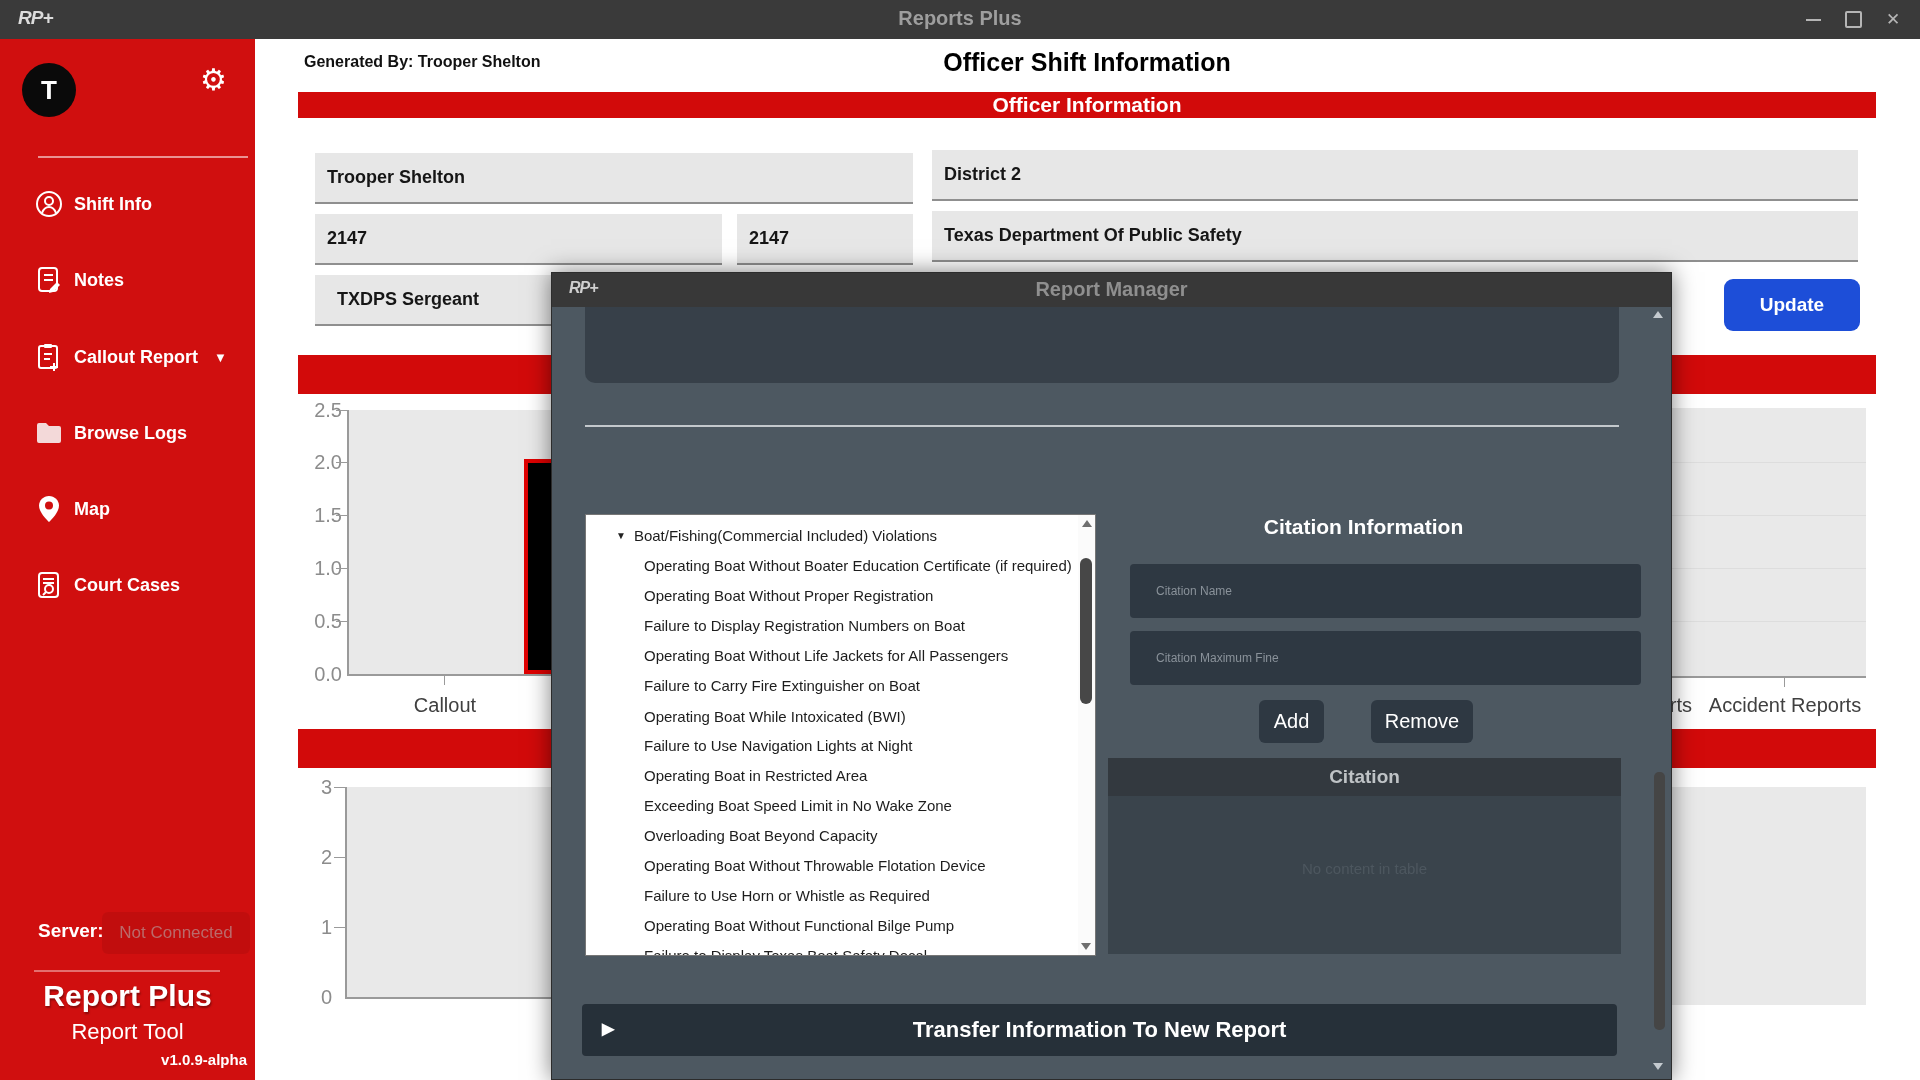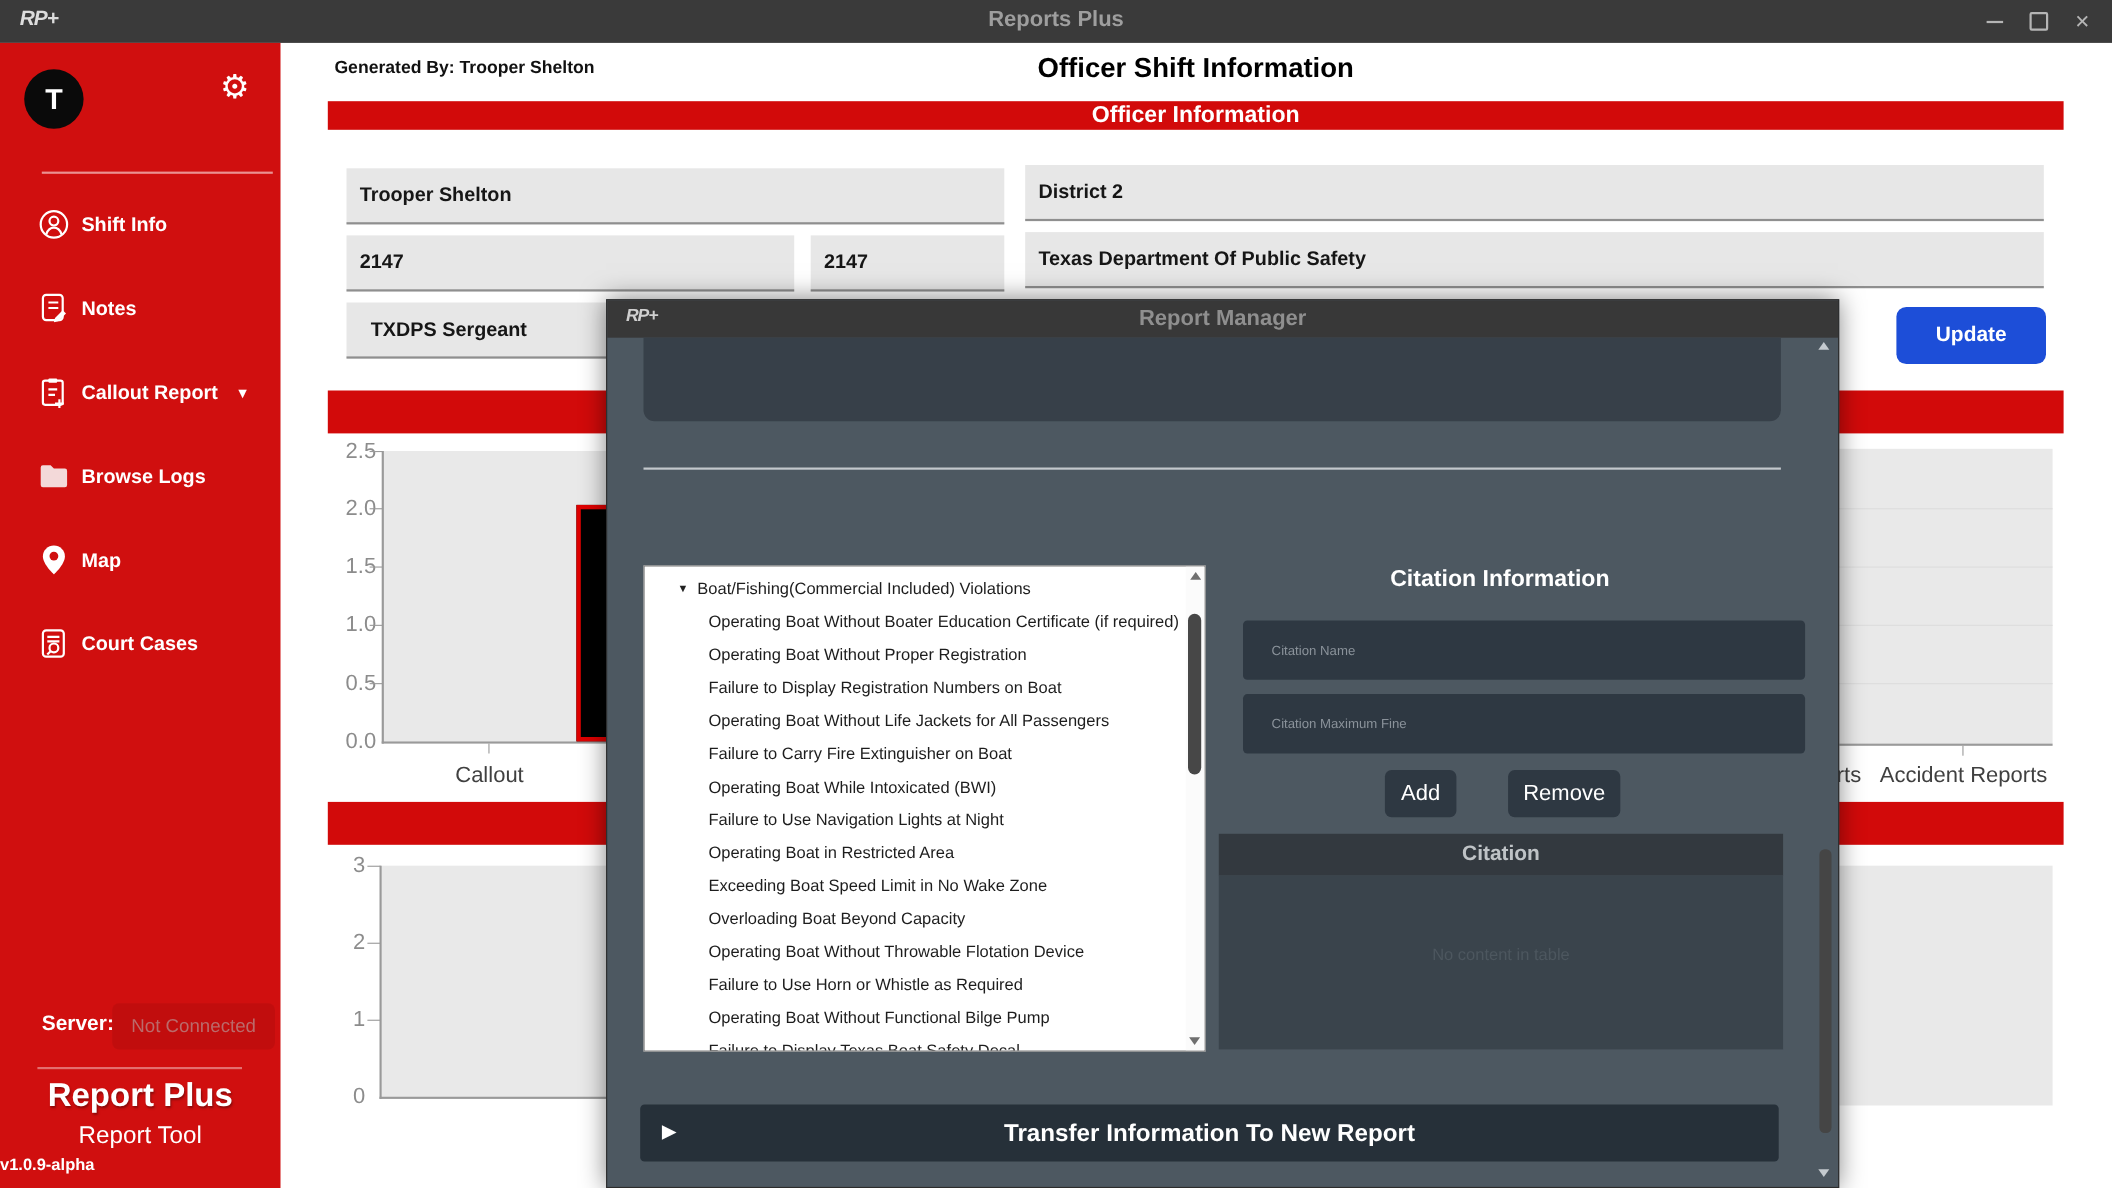--- a/index.html
+++ b/index.html
@@ -29,21 +29,21 @@
   .sitem .slabel{margin-left:10px;font-weight:600;font-size:18px;}
   .sitem .scaret{margin-left:16px;font-size:13px;}
   .server-row{position:absolute;left:0;top:873px;width:289px;height:42px;}
   .server-label{position:absolute;left:38px;top:8px;font-weight:700;font-size:19px;}
   .server-status{position:absolute;left:102px;top:0px;width:148px;height:42px;border-radius:6px;
                  background:rgba(0,0,0,0.07);color:#bb6a6a;font-size:17px;display:flex;align-items:center;
                  justify-content:center;}
   .brand-title{position:absolute;left:0;top:940px;width:255px;text-align:center;font-weight:800;font-size:30px;
                text-shadow:1px 2px 2px rgba(0,0,0,0.35);}
   .brand-sub{position:absolute;left:0;top:980px;width:255px;text-align:center;font-size:22px;}
-  .brand-ver{position:absolute;left:0;top:1012px;width:247px;text-align:left;font-weight:700;font-size:15px;}
+  .brand-ver{position:absolute;left:0;top:1012px;width:247px;text-align:right;font-weight:700;font-size:15px;}
 
   
   .hsmall{font-weight:700;font-size:16px;color:#111;}
   .htitle{font-weight:800;font-size:25px;color:#000;}
   .banner{background:#d20a0a;color:#fff;font-weight:700;font-size:21px;display:flex;align-items:center;
           justify-content:center;}
 
   
   .field{background:#e7e7e7;border-bottom:2px solid #8f8f8f;color:#161616;font-weight:600;font-size:18px;
          display:flex;align-items:center;padding-left:12px;box-sizing:border-box;}

